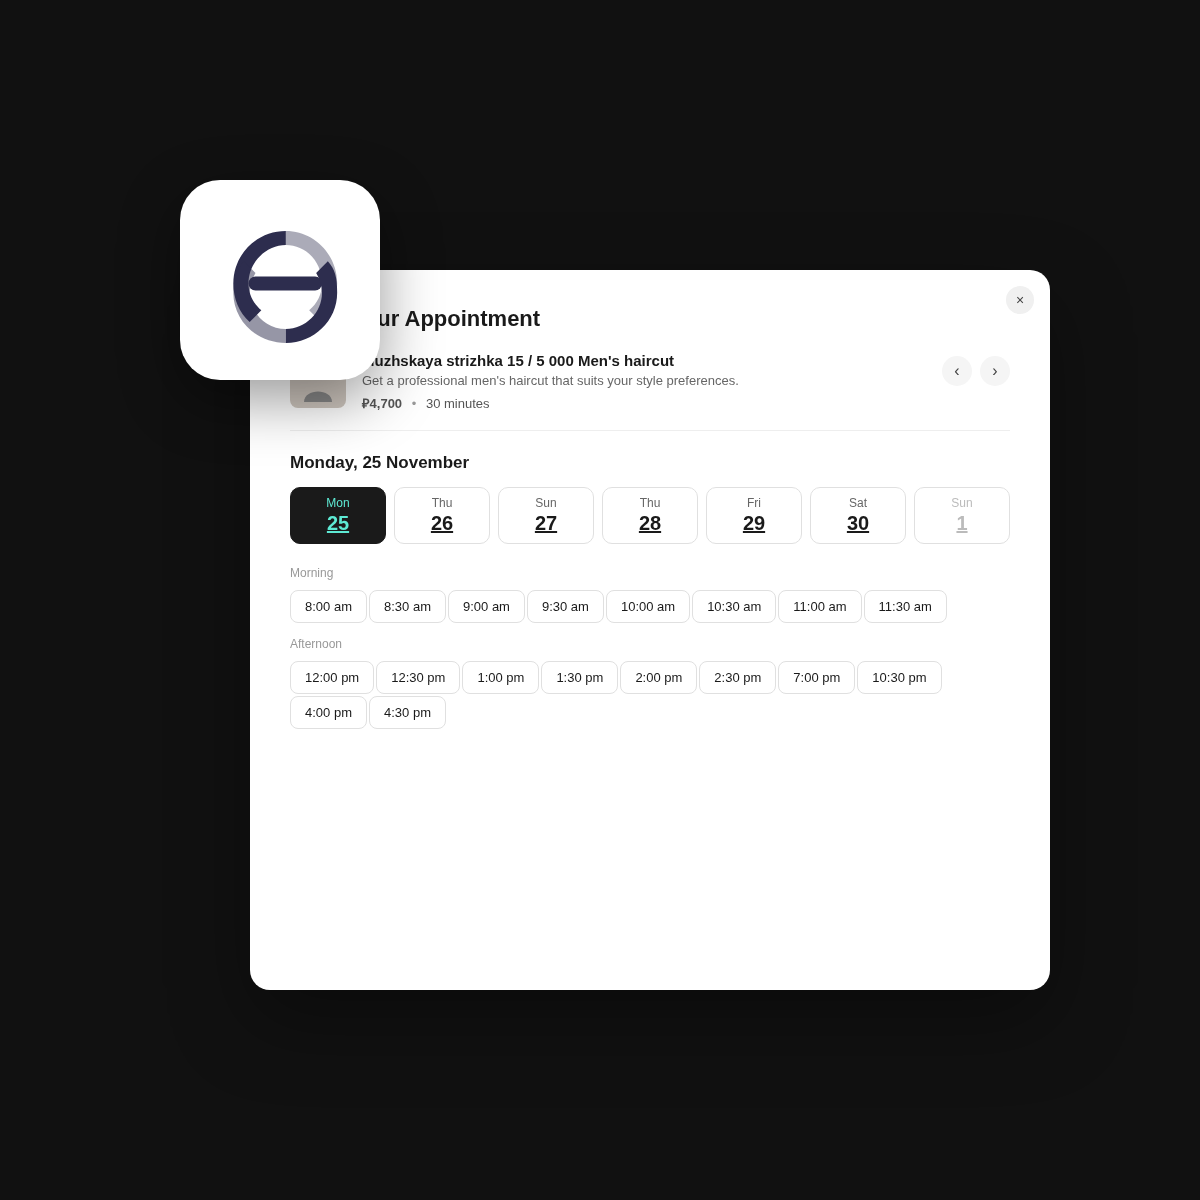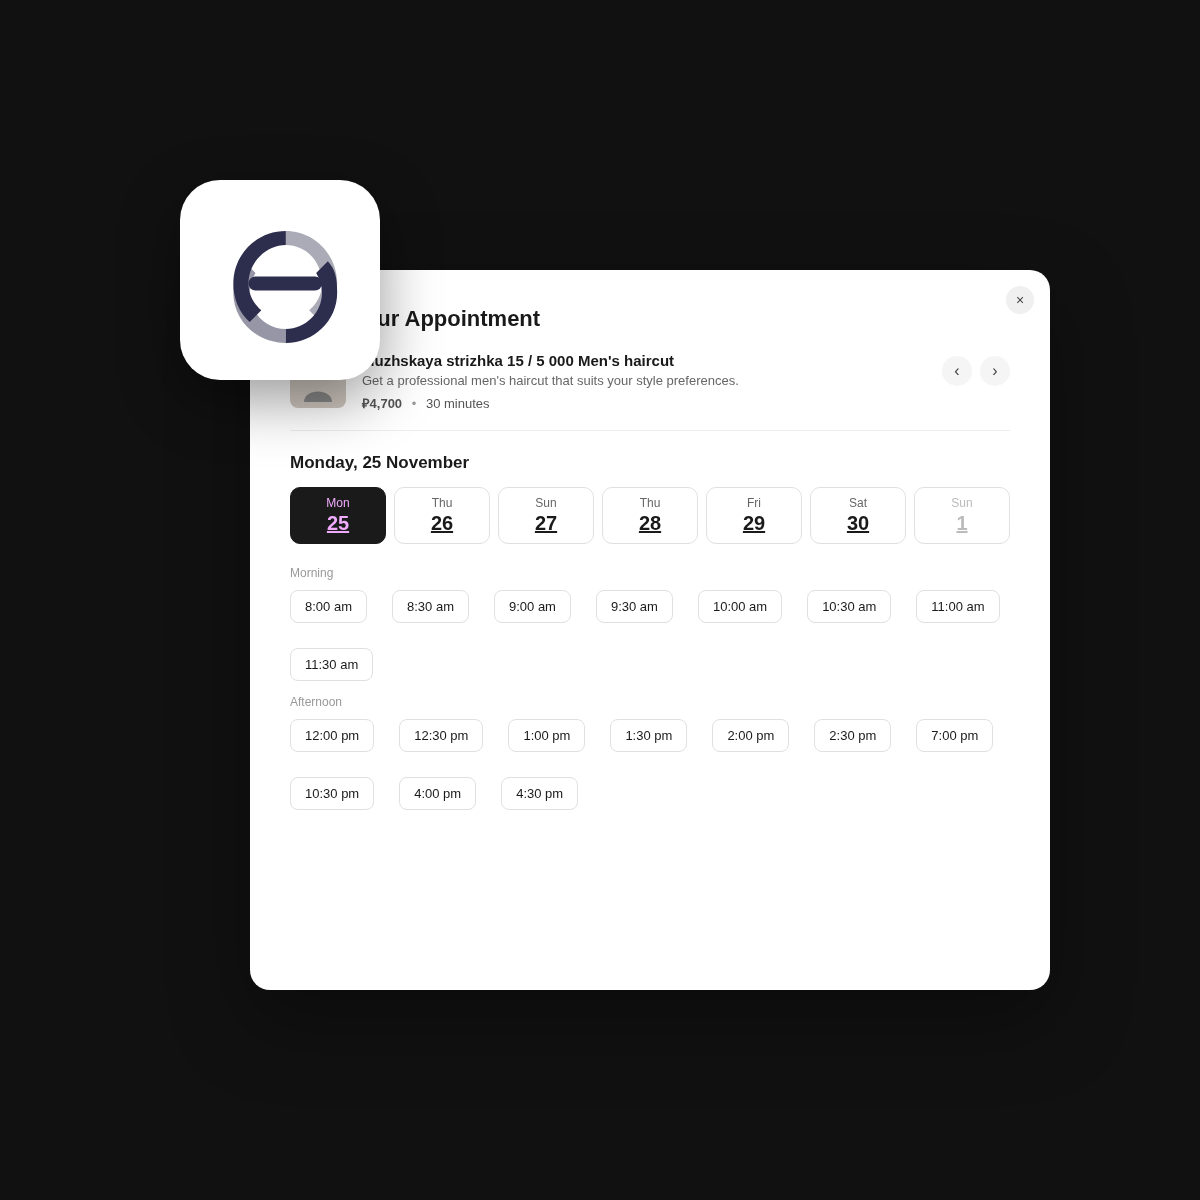--- a/index.html
+++ b/index.html
@@ -203,39 +203,39 @@
     .day-num {
       font-size: 20px;
       font-weight: 700;
       color: #1a1a1a;
       display: block;
       text-decoration: underline;
     }
 
     .day-btn.active .day-name,
     .day-btn.active .day-num {
-      color: #f0abfc;
+      color: #5eead4;
     }
 
     .day-btn.faded .day-name,
     .day-btn.faded .day-num {
       color: #bbb;
     }
 
     
     .section-label {
       font-size: 12px;
       color: #999;
       margin-bottom: 10px;
     }
 
     .slots-row {
       display: flex;
       flex-wrap: wrap;
-      gap: 25px;
+      gap: 2px;
       margin-bottom: 14px;
     }
 
     .slot-btn {
       padding: 8px 14px;
       border-radius: 8px;
       border: 1px solid #e0e0e0;
       background: white;
       font-size: 13px;
       color: #1a1a1a;

